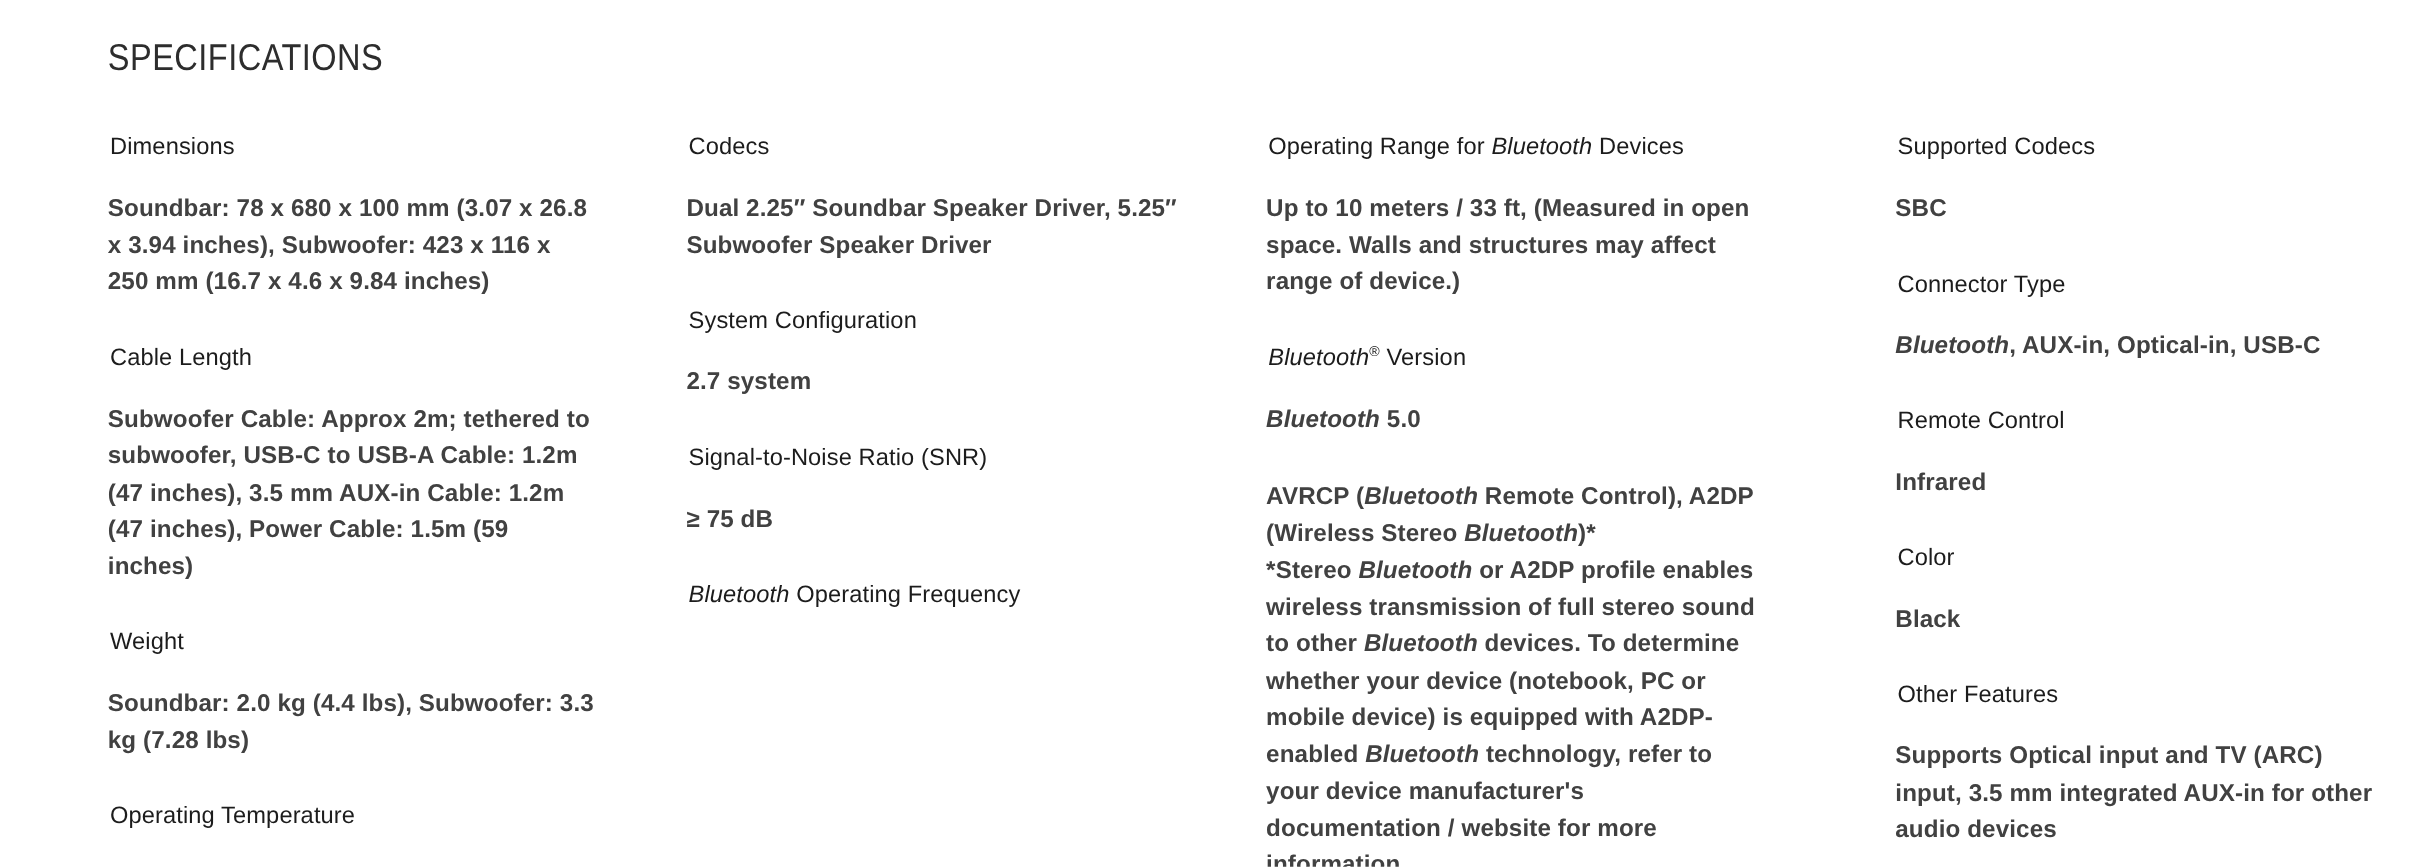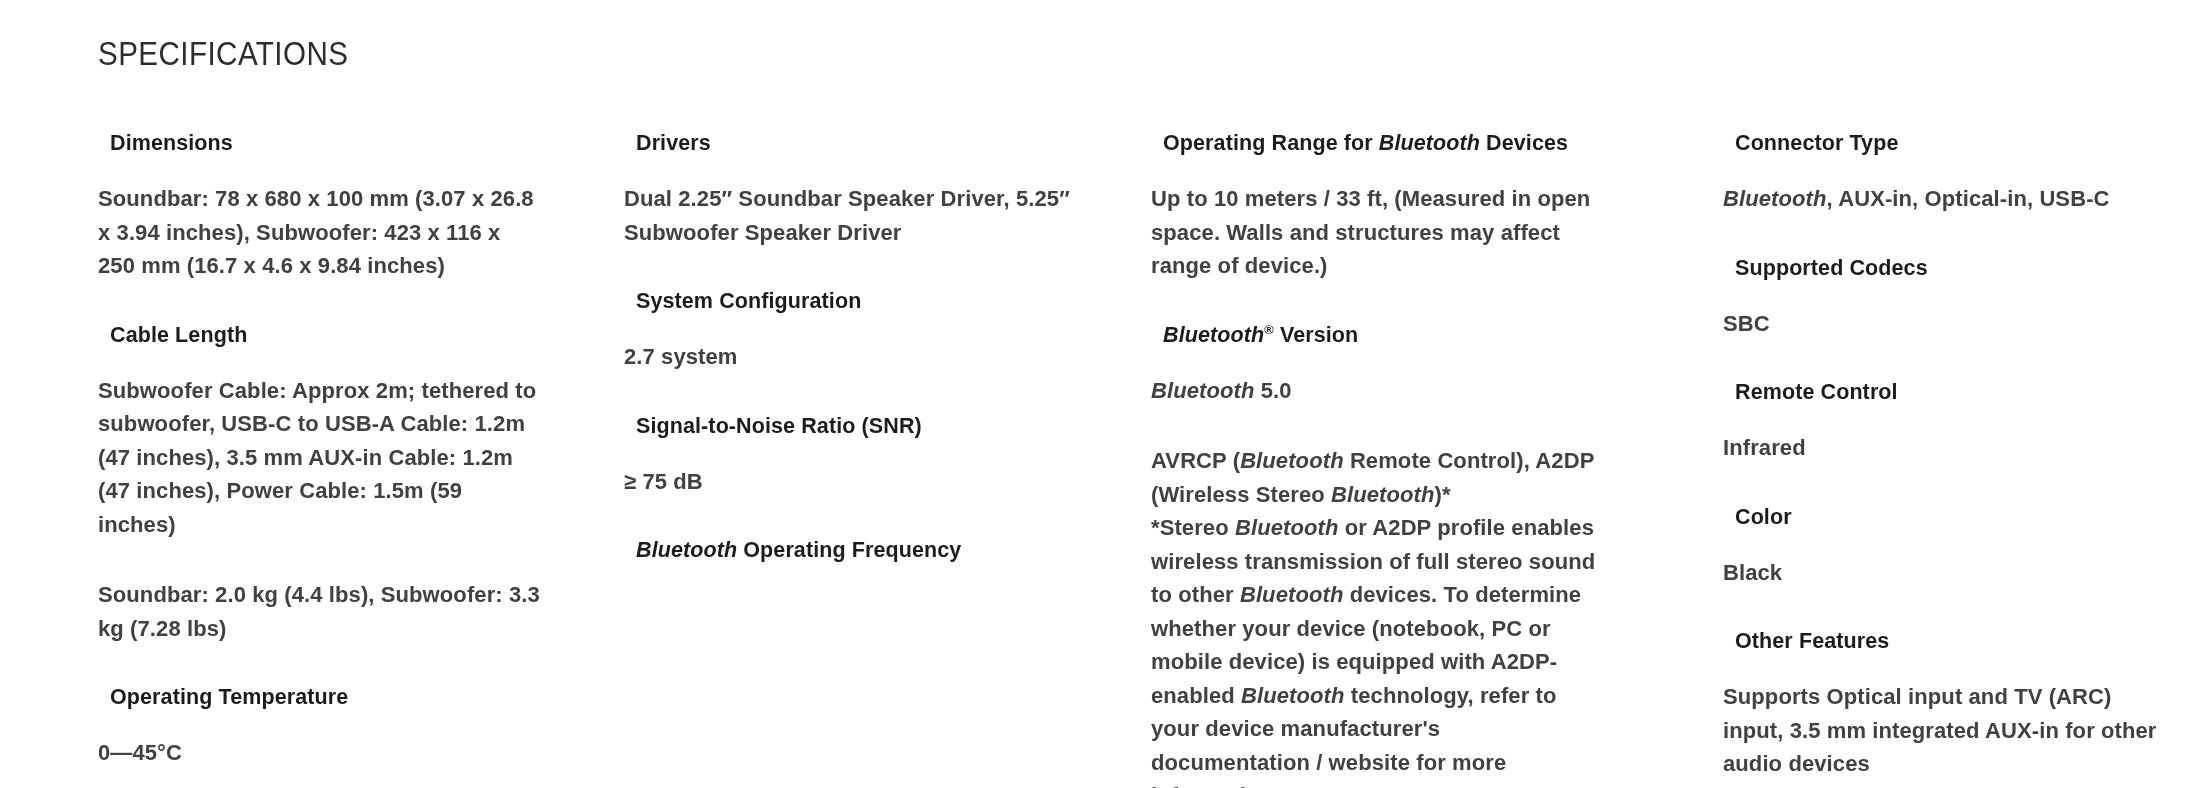--- a/index.html
+++ b/index.html
@@ -20,21 +20,21 @@
   }
   .columns{position:absolute;left:98px;top:116px;right:0;bottom:0}
   .col{position:absolute;top:0}
   .col-1{left:0;width:445px}
   .col-2{left:526px;width:447px}
   .col-3{left:1053px;width:452px}
   .col-4{left:1625px;width:436px}
   .section{margin-top:37px}
   .section:first-child{margin-top:0}
   .spec-heading{
-    margin:12px;font-size:21.5px;line-height:30px;font-weight:700;
+    margin:2px;font-size:21.5px;line-height:30px;font-weight:400;
     color:var(--heading);letter-spacing:.1px;
   }
   .spec-value{
     margin:24px 0 0;font-size:22px;line-height:33.5px;font-weight:700;
     color:var(--body);letter-spacing:.1px;white-space:pre-wrap;
   }
   .spec-heading sup,.spec-value sup{font-size:.6em;line-height:0;vertical-align:super}
 </style>
 </head>
 <body>
@@ -45,30 +45,31 @@
       <section class="col col-1">
         <div class="section">
           <h2 class="spec-heading"><span>Dimensions</span></h2>
           <p class="spec-value"><span>Soundbar: 78 x 680 x 100 mm (3.07 x 26.8 x 3.94 inches), Subwoofer: 423 x 116 x 250 mm (16.7 x 4.6 x 9.84 inches)</span></p>
         </div>
         <div class="section">
           <h2 class="spec-heading"><span>Cable Length</span></h2>
           <p class="spec-value"><span>Subwoofer Cable: Approx 2m; tethered to subwoofer, USB-C to USB-A Cable: 1.2m (47 inches), 3.5 mm AUX-in Cable: 1.2m (47 inches), Power Cable: 1.5m (59 inches)</span></p>
         </div>
         <div class="section">
+          <h2 class="spec-heading"><span>Weight</span></h2>
           <p class="spec-value"><span>Soundbar: 2.0 kg (4.4 lbs), Subwoofer: 3.3 kg (7.28 lbs)</span></p>
         </div>
         <div class="section">
           <h2 class="spec-heading"><span>Operating Temperature</span></h2>
           <p class="spec-value"><span>0—45°C</span></p>
         </div>
       </section>
       <section class="col col-2">
         <div class="section">
-          <h2 class="spec-heading"><span>Drivers</span></h2>
+          <h2 class="spec-heading"><span>Codecs</span></h2>
           <p class="spec-value"><span>Dual 2.25″ Soundbar Speaker Driver, 5.25″ Subwoofer Speaker Driver</span></p>
         </div>
         <div class="section">
           <h2 class="spec-heading"><span>System Configuration</span></h2>
           <p class="spec-value"><span>2.7 system</span></p>
         </div>
         <div class="section">
           <h2 class="spec-heading"><span>Signal-to-Noise Ratio (SNR)</span></h2>
           <p class="spec-value"><span>≥ 75 dB</span></p>
         </div>
@@ -85,26 +86,26 @@
           <h2 class="spec-heading"><span style="font-style: italic;">Bluetooth</span><sup>®</sup><span> Version</span></h2>
           <p class="spec-value"><span style="font-style: italic;">Bluetooth</span><span> 5.0</span></p>
         </div>
         <div class="section">
           <p class="spec-value"><span>AVRCP (</span><span style="font-style: italic;">Bluetooth</span><span> Remote Control), A2DP (Wireless Stereo </span><span style="font-style: italic;">Bluetooth</span><span>)*
 *Stereo </span><span style="font-style: italic;">Bluetooth</span><span> or A2DP profile enables wireless transmission of full stereo sound to other </span><span style="font-style: italic;">Bluetooth</span><span> devices. To determine whether your device (notebook, PC or mobile device) is equipped with A2DP-enabled </span><span style="font-style: italic;">Bluetooth</span><span> technology, refer to your device manufacturer's documentation / website for more information.</span></p>
         </div>
       </section>
       <section class="col col-4">
         <div class="section">
+          <h2 class="spec-heading"><span>Supported Codecs</span></h2>
+          <p class="spec-value"><span>SBC</span></p>
+        </div>
+        <div class="section">
           <h2 class="spec-heading"><span>Connector Type</span></h2>
           <p class="spec-value"><span style="font-style: italic;">Bluetooth</span><span>, AUX-in, Optical-in, USB-C</span></p>
-        </div>
-        <div class="section">
-          <h2 class="spec-heading"><span>Supported Codecs</span></h2>
-          <p class="spec-value"><span>SBC</span></p>
         </div>
         <div class="section">
           <h2 class="spec-heading"><span>Remote Control</span></h2>
           <p class="spec-value"><span>Infrared</span></p>
         </div>
         <div class="section">
           <h2 class="spec-heading"><span>Color</span></h2>
           <p class="spec-value"><span>Black</span></p>
         </div>
         <div class="section">

